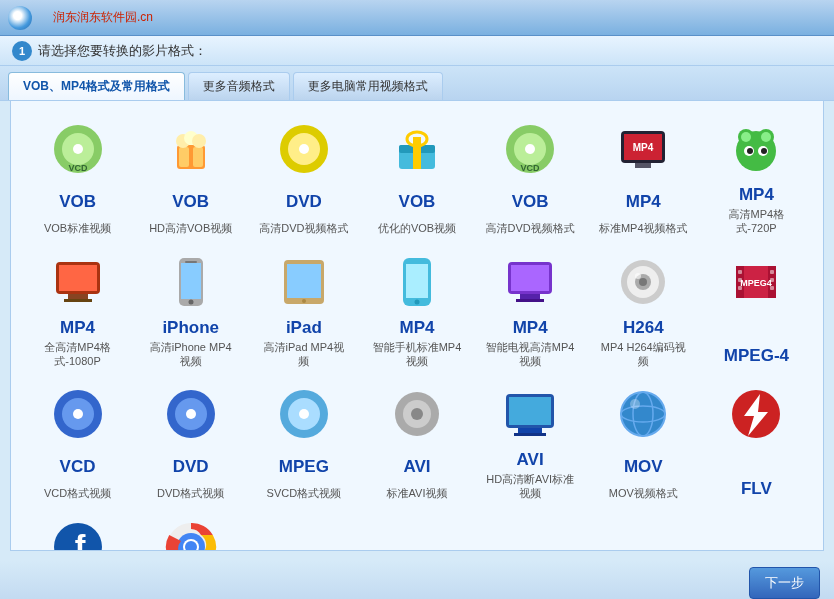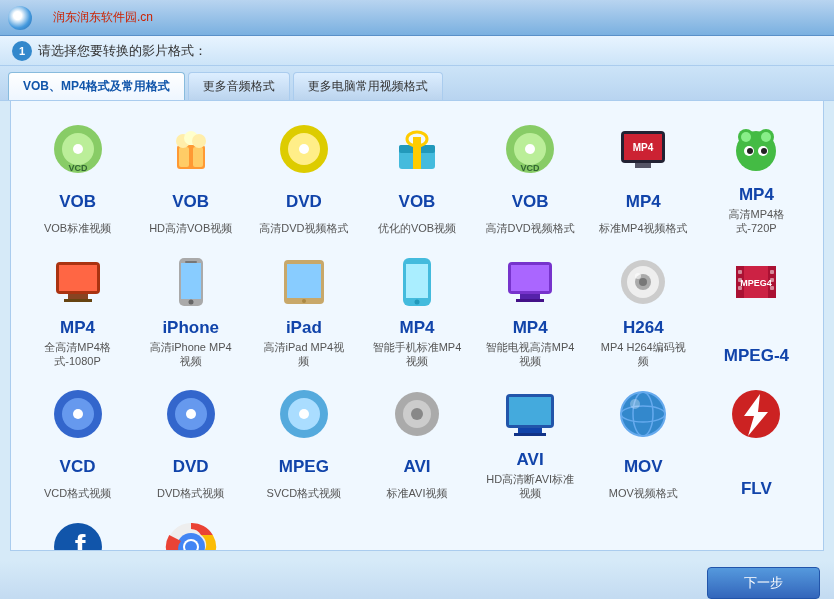--- a/index.html
+++ b/index.html
@@ -138,21 +138,21 @@
 
     
     .bottom-bar {
       display: flex;
       justify-content: flex-end;
       padding: 6px 14px;
       gap: 10px;
       background: linear-gradient(to bottom, #d6eaf8, #c0d8f0);
     }
     .btn {
-      padding: 6px 36px;
+      padding: 6px 15px;
       font-size: 13px;
       border-radius: 4px;
       border: 1px solid #88aacc;
       cursor: pointer;
       background: linear-gradient(to bottom, #eef6ff, #c8dcf0);
       color: #222;
     }
     .btn-primary {
       background: linear-gradient(to bottom, #5599dd, #3366bb);
       color: white;

